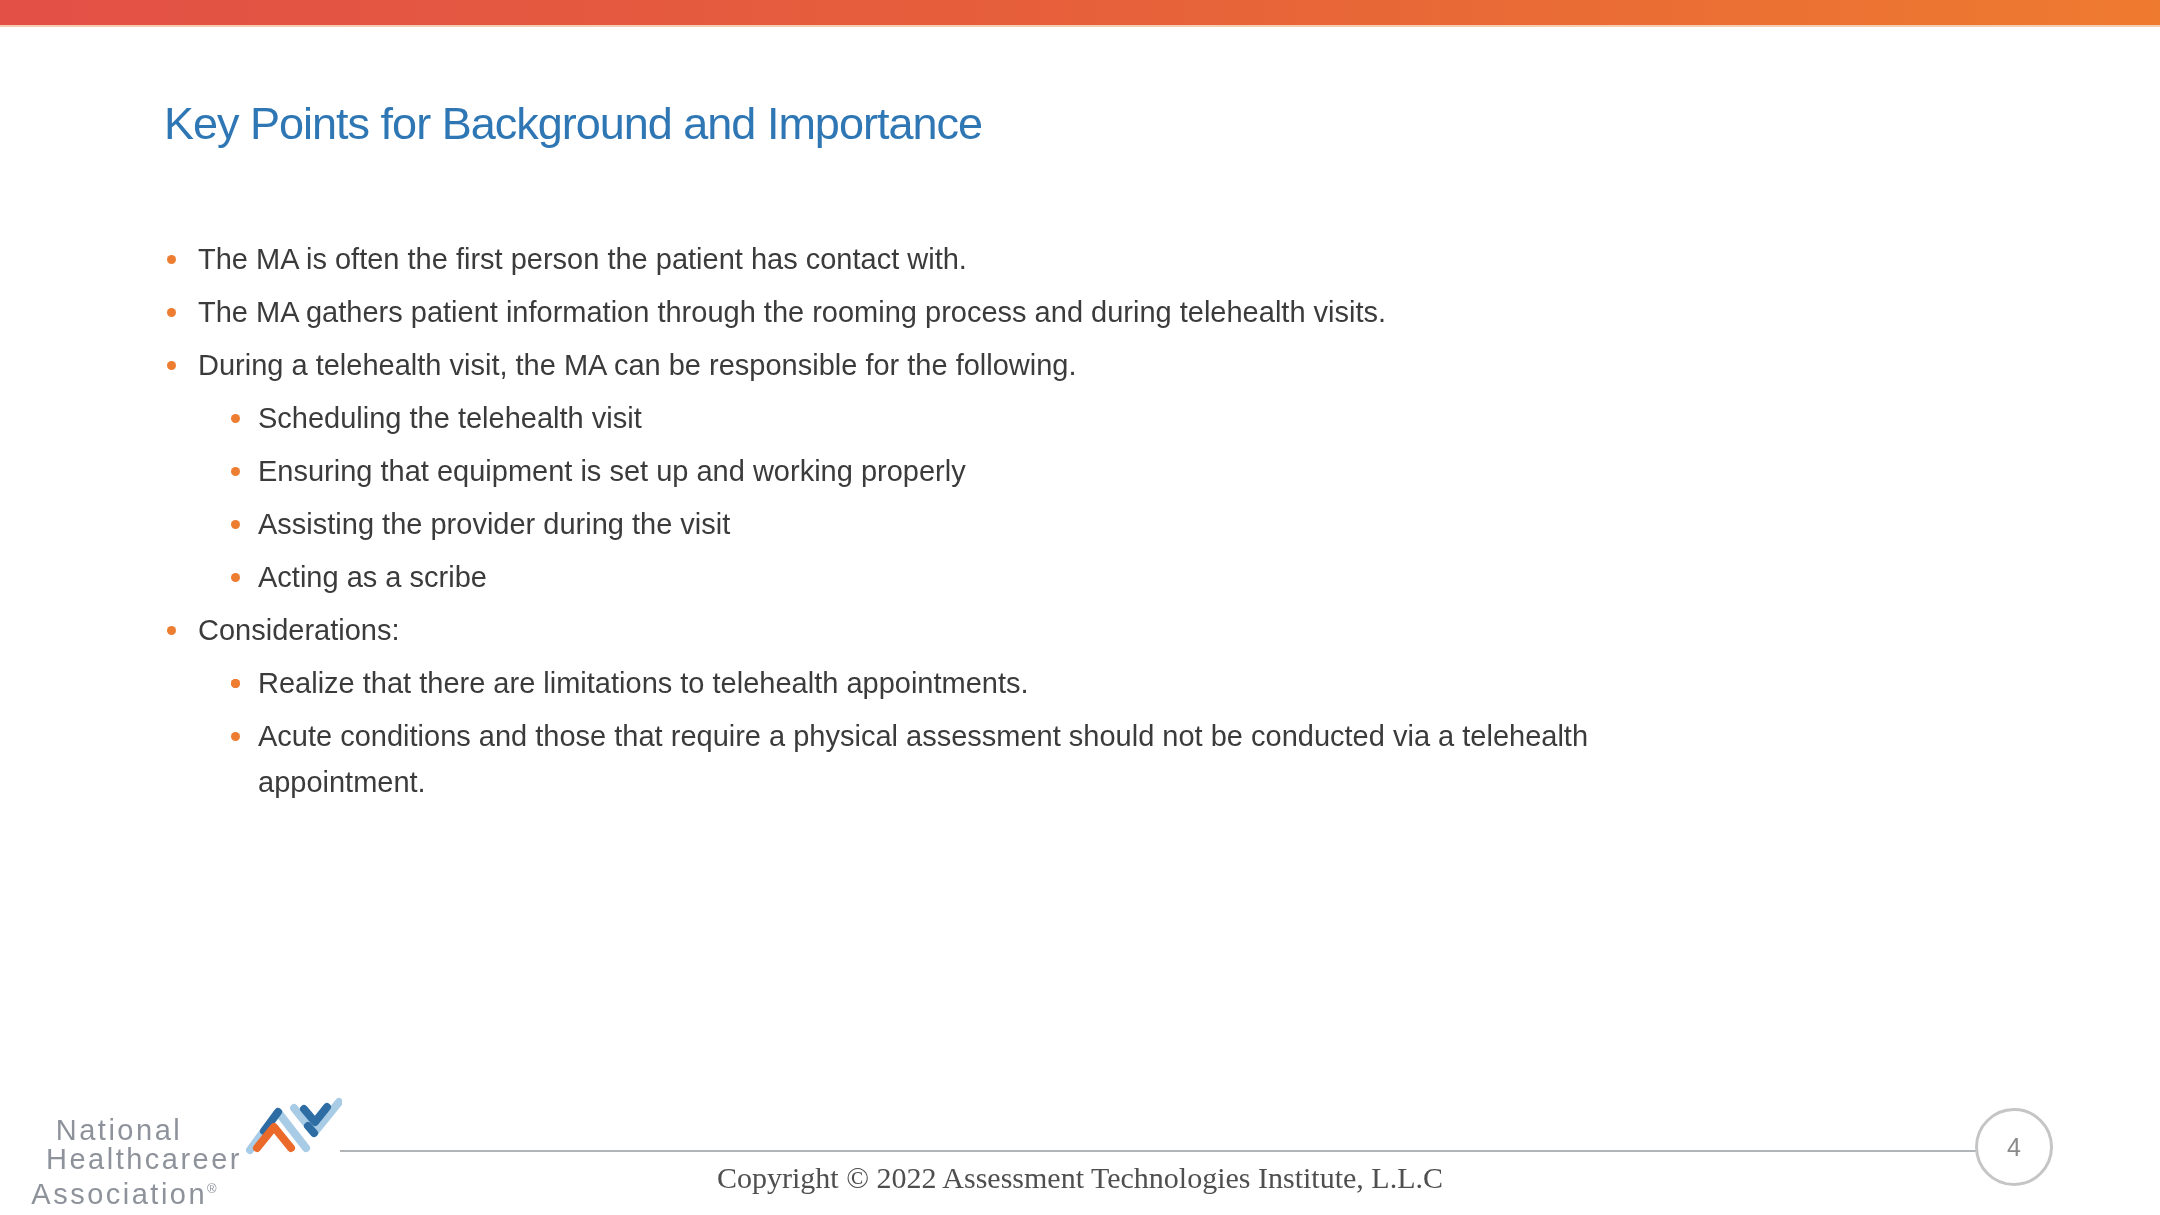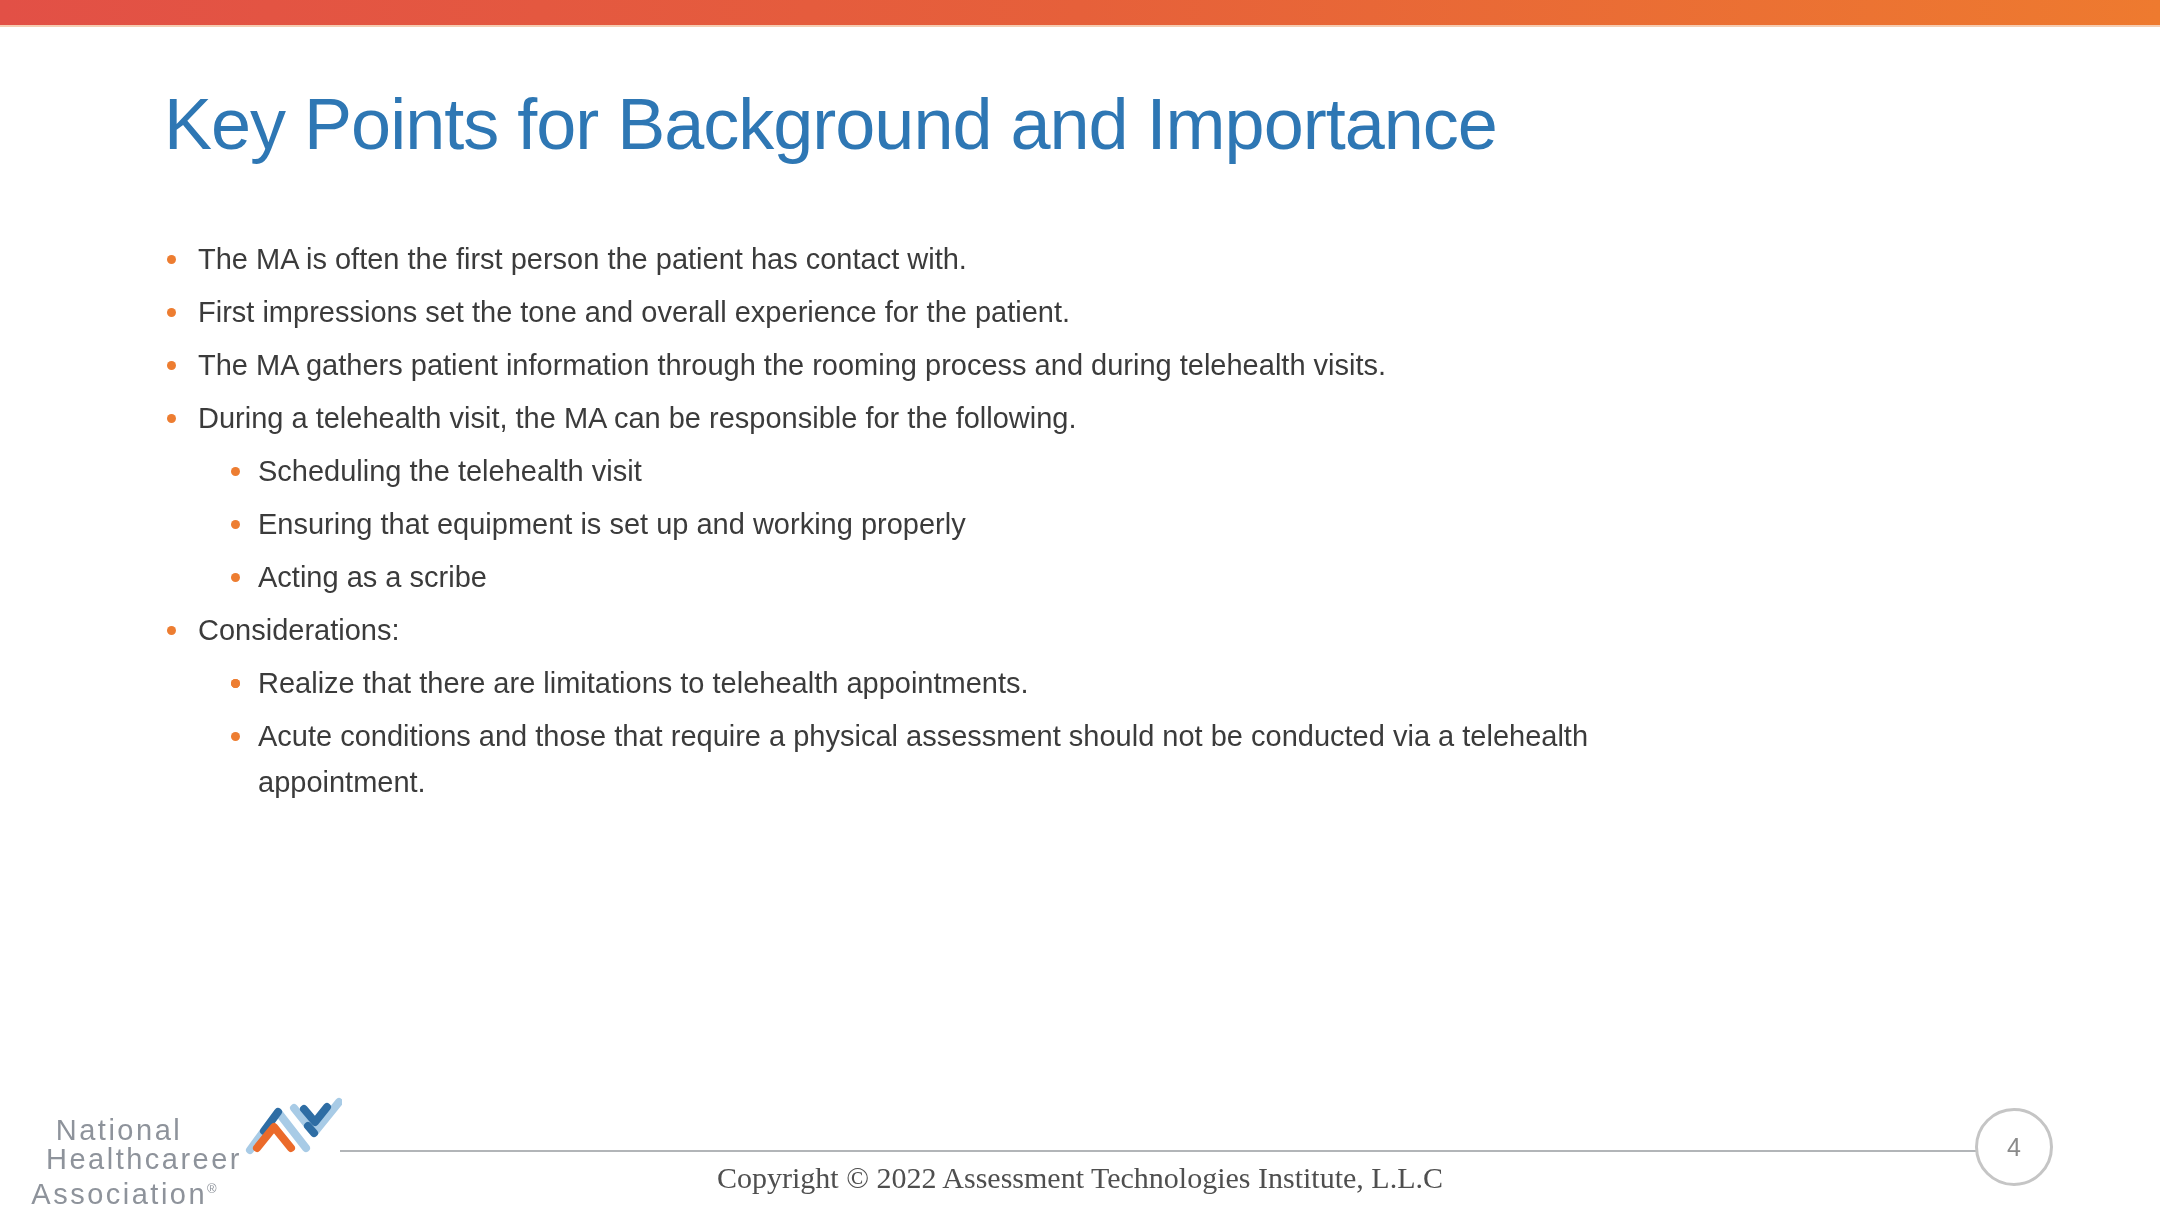--- a/index.html
+++ b/index.html
@@ -25,21 +25,21 @@
     background: linear-gradient(90deg, #E25046 0%, #E6603A 50%, #EE7A2F 100%);
     border-bottom: 2px solid #F5CDB2;
   }
 
   
   .title {
     position: absolute;
     left: 164px;
     top: 86px;
     margin: 0;
-    font-size: 72px;
+    font-size: 45px;
     line-height: 76px;
     font-weight: 400;
     color: #2E77B4;
     letter-spacing: -1px;
   }
 
   
   .bullets {
     position: absolute;
     left: 164px;
@@ -137,24 +137,20 @@
   <div class="top-bar"></div>
 
   <h1 class="title">Key Points for Background and Importance</h1>
 
   <div class="bullets">
     <div class="bullet-item level-1">
       <span class="dot"></span>
       <span class="bullet-text">The MA is often the first person the patient has contact with.</span>
     </div>
 
-    <div class="bullet-item level-1">
-      <span class="dot"></span>
-      <span class="bullet-text">First impressions set the tone and overall experience for the patient.</span>
-    </div>
 
     <div class="bullet-item level-1">
       <span class="dot"></span>
       <span class="bullet-text">The MA gathers patient information through the rooming process and during telehealth visits.</span>
     </div>
 
     <div class="bullet-item level-1">
       <span class="dot"></span>
       <span class="bullet-text">During a telehealth visit, the MA can be responsible for the following.</span>
     </div>
@@ -163,20 +159,24 @@
       <span class="dot"></span>
       <span class="bullet-text">Scheduling the telehealth visit</span>
     </div>
 
 
     <div class="bullet-item level-2">
       <span class="dot"></span>
       <span class="bullet-text">Ensuring that equipment is set up and working properly</span>
     </div>
 
+    <div class="bullet-item level-2">
+      <span class="dot"></span>
+      <span class="bullet-text">Assisting the provider during the visit</span>
+    </div>
 
     <div class="bullet-item level-2">
       <span class="dot"></span>
       <span class="bullet-text">Acting as a scribe</span>
     </div>
 
     <div class="bullet-item level-1">
       <span class="dot"></span>
       <span class="bullet-text">Considerations:</span>
     </div>

